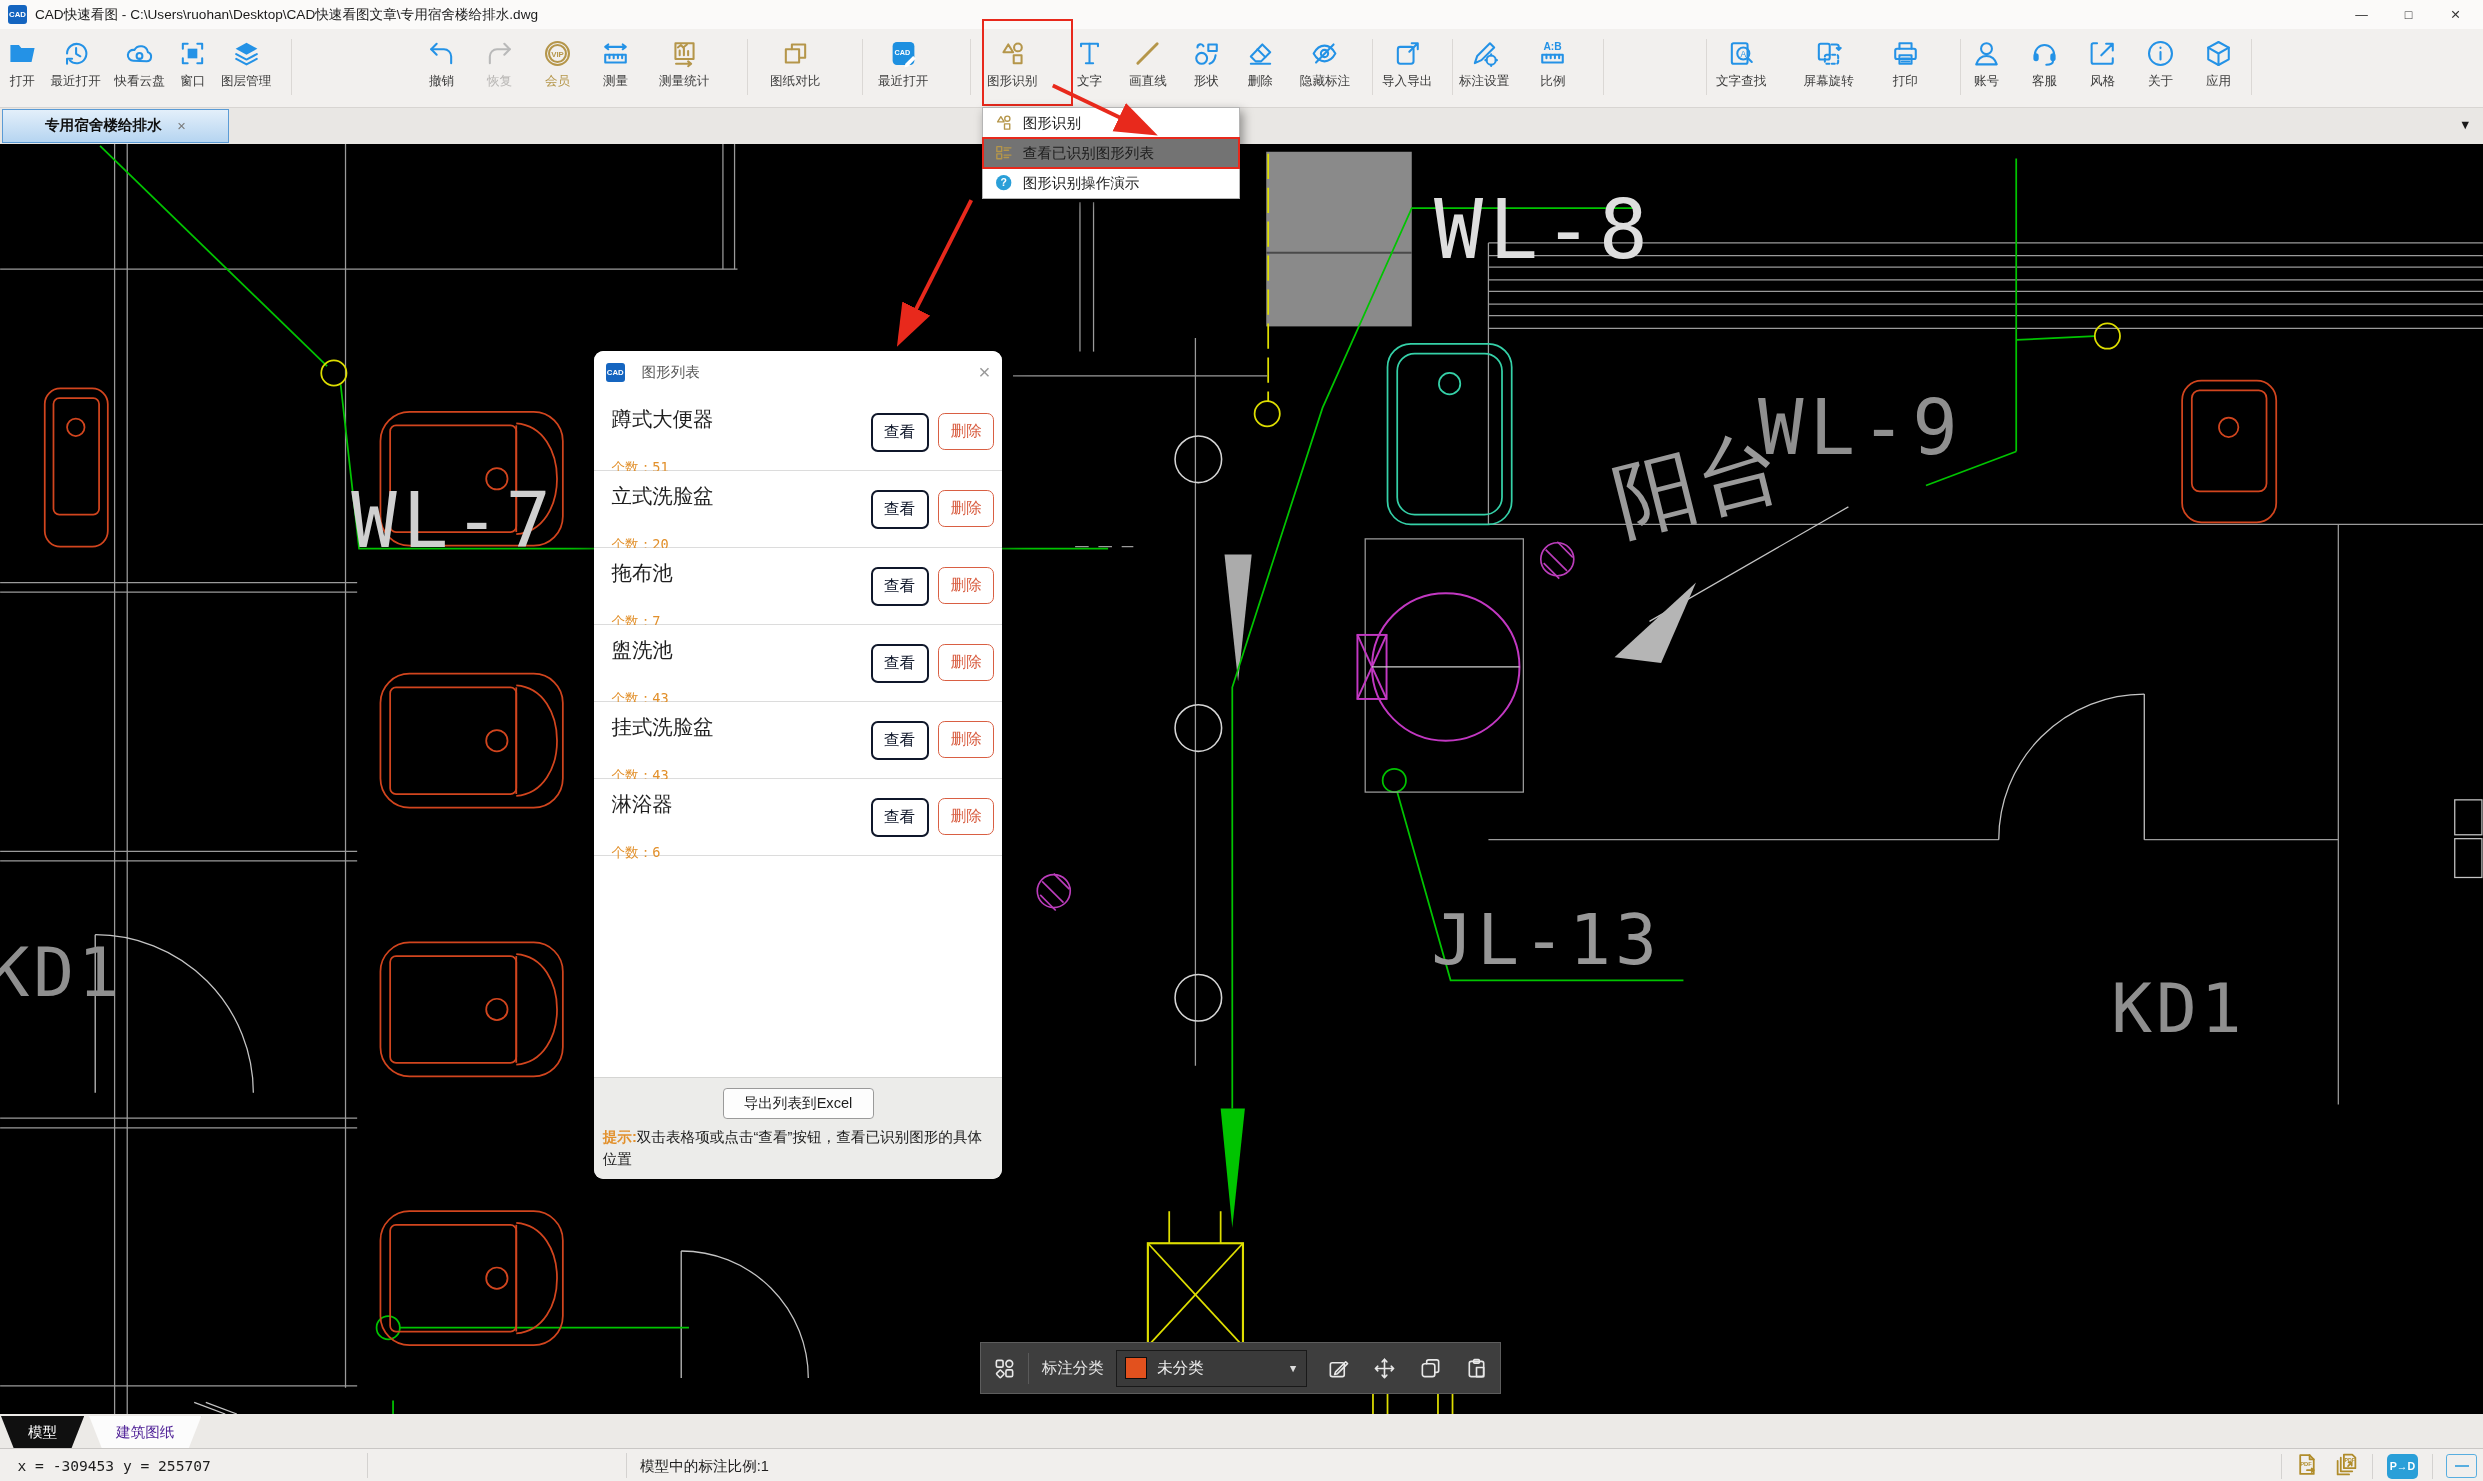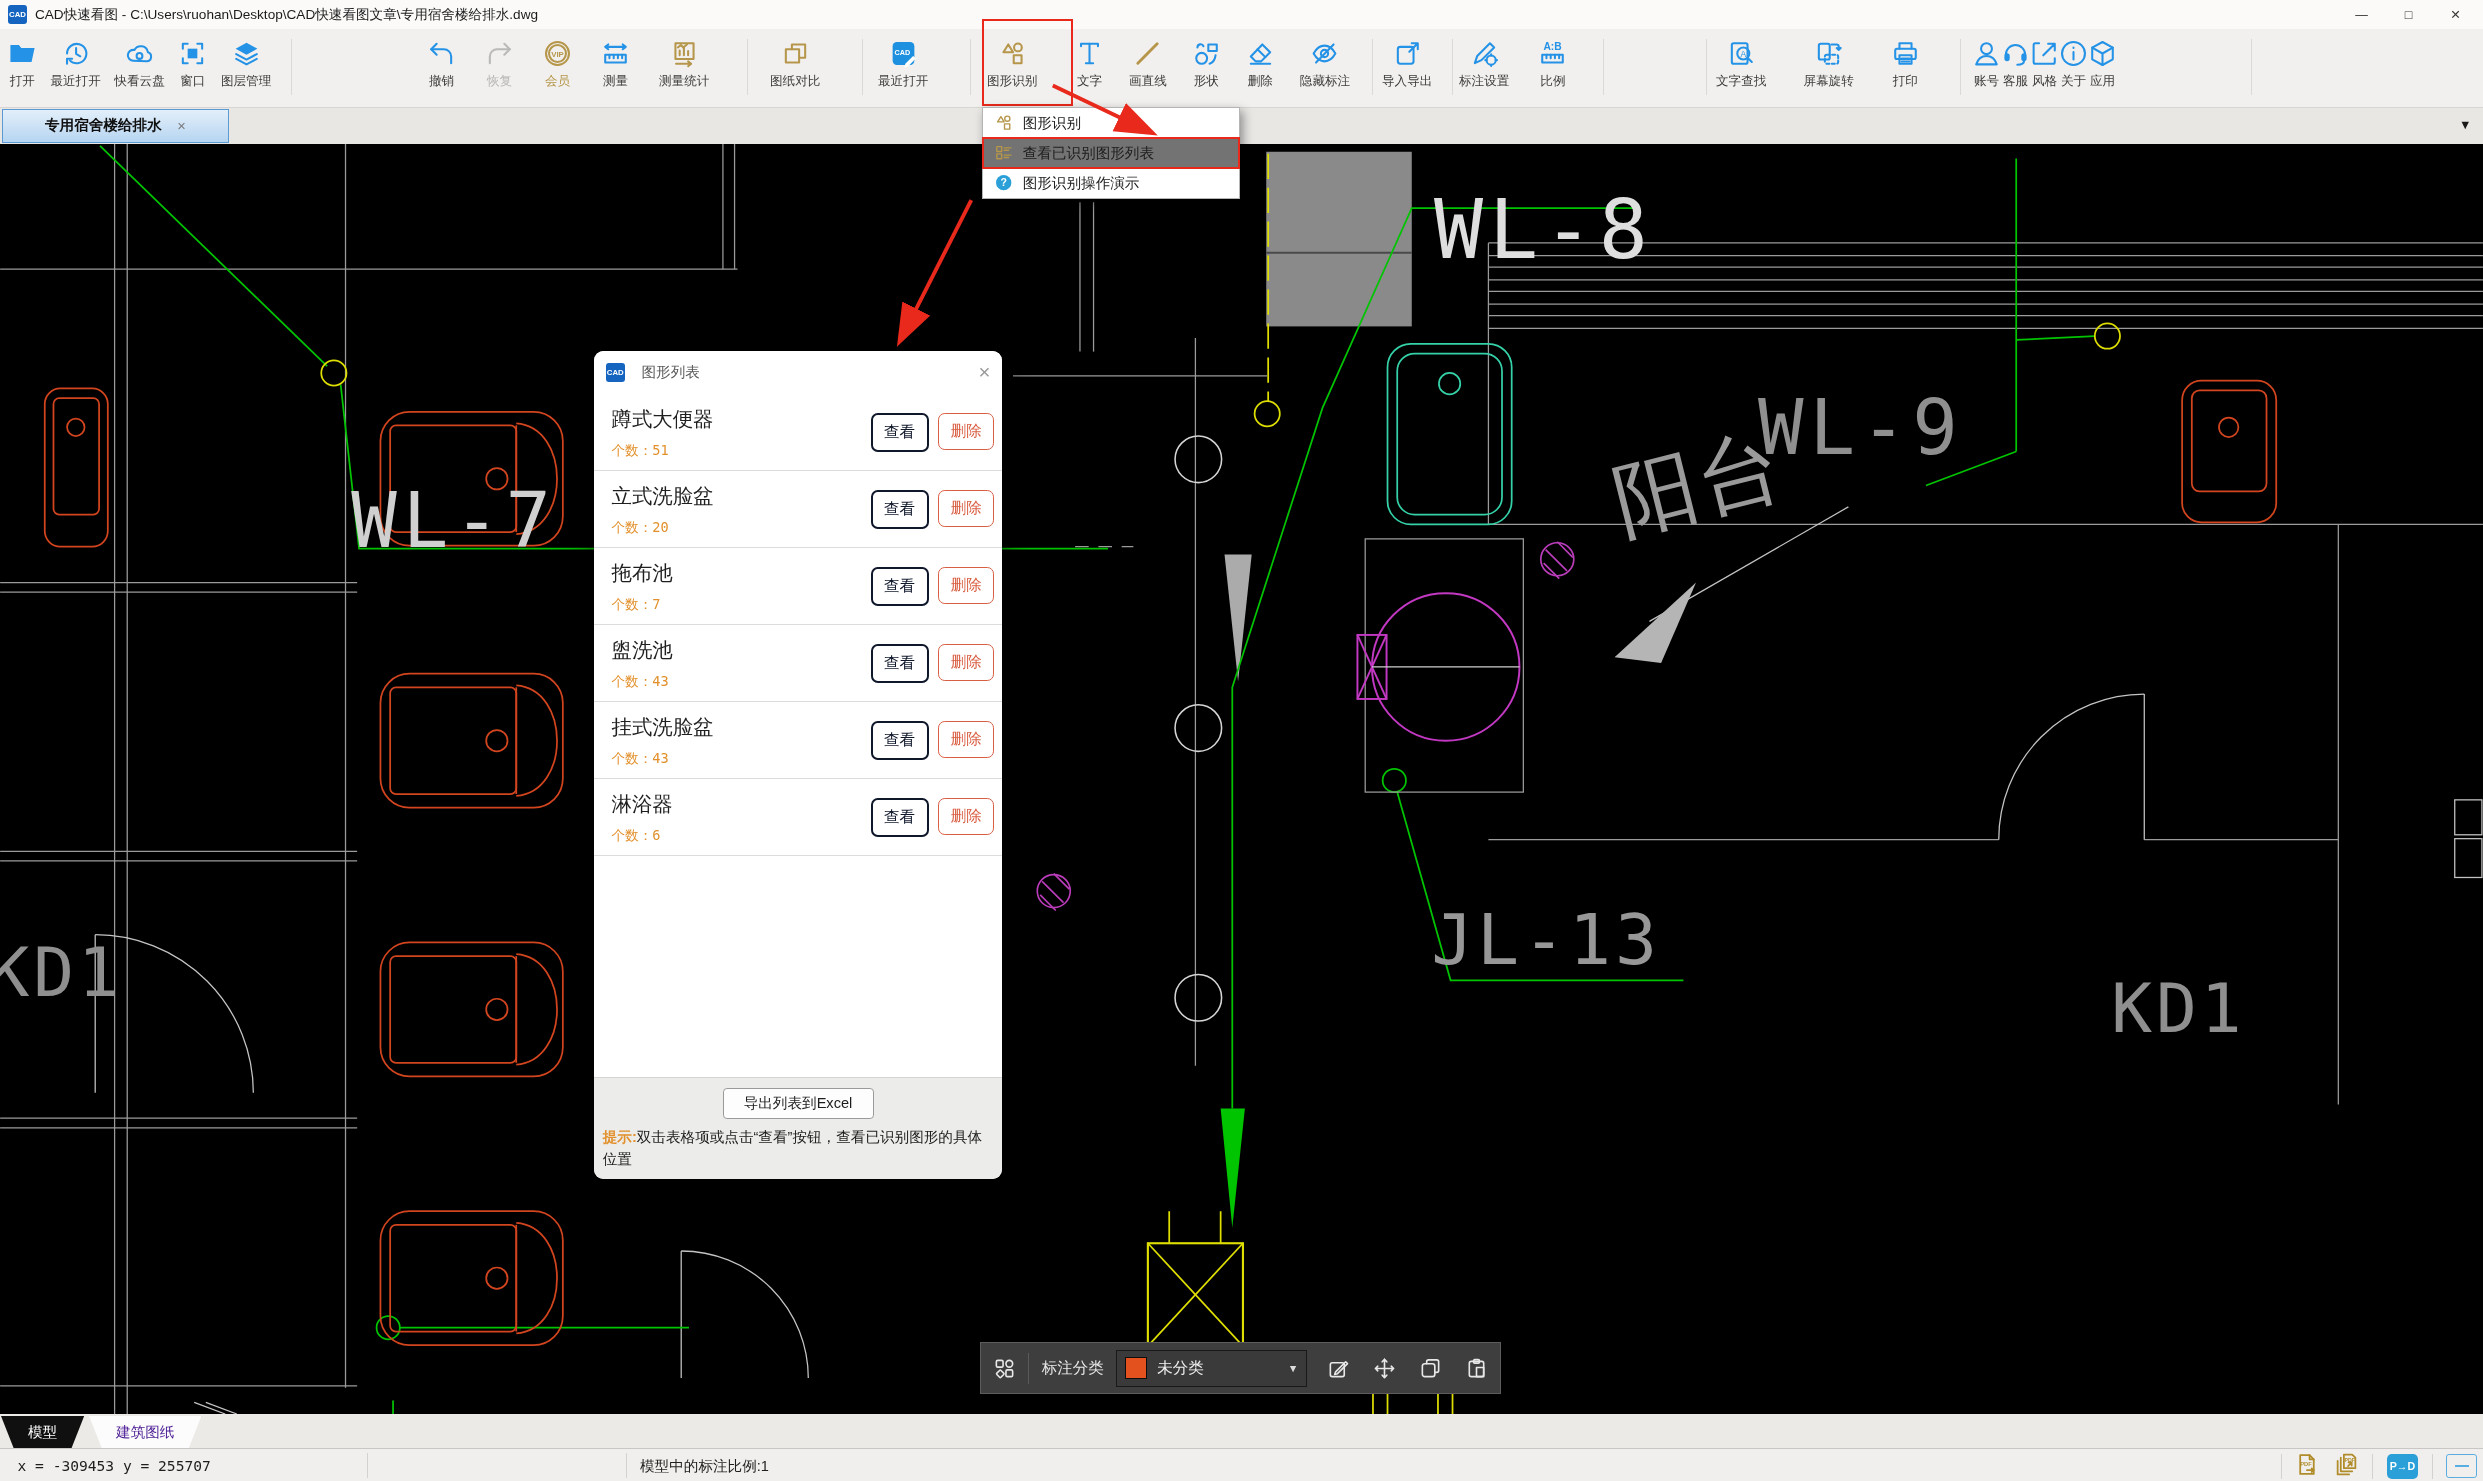--- a/index.html
+++ b/index.html
@@ -40,21 +40,21 @@
   
   .dialog{position:absolute;left:594px;top:351px;width:408px;height:828px;background:#fff;border-radius:9.7px;
           box-shadow:0 9.7px 33px rgba(0,0,0,.6);z-index:65;overflow:hidden;display:flex;flex-direction:column}
   .dlg-titlebar{height:43px;display:flex;align-items:center;padding:0 11.6px;background:#fff;flex:0 0 auto}
   .dlg-title{font-size:14.6px;color:#5a5a5a;margin-left:8.7px}
   .dlg-close{margin-left:auto;color:#9a9a9a;font-size:20.4px;line-height:1}
   .dlg-header{height:62px;background:#f3f3f1;display:flex;align-items:center;justify-content:center;
               font-size:24px;color:#141414;border-bottom:1px solid #e2e2e0;flex:0 0 auto}
   .dlg-row{height:77px;border-bottom:1px solid #dcdcdc;position:relative;box-sizing:border-box;padding:10.7px 0 0 17.5px;flex:0 0 auto;background:#fff}
   .row-name{font-size:20.4px;color:#1f1f1f}
-  .row-count{font-size:13.6px;color:#e2902b;margin-top:9px;font-family:"DejaVu Sans Mono",monospace}
+  .row-count{font-size:13.6px;color:#e2902b;margin-top:26px;font-family:"DejaVu Sans Mono",monospace}
   .row-btns{position:absolute;right:7.8px;top:19.4px;display:flex;gap:9.7px}
   .row-btns .rbtn{width:54px;height:35px;border-radius:6.8px;background:#fff;font-size:15.5px;display:flex;align-items:center;justify-content:center}
   .btn-view{border:2px solid #0f172a;color:#0f172a}
   .btn-del{border:1px solid #d95f43;color:#d95f43}
   .dlg-spacer{flex:1;background:#fff}
   .dlg-footer{height:102px;background:#ececea;border-top:1px solid #d5d5d3;box-sizing:border-box;padding:9.7px 8.7px 0 8.7px;flex:0 0 auto}
   .export-btn{display:block;margin:0 auto;width:151px;height:31px;background:#fdfdfd;border:1px solid #9a9a9a;border-radius:3.9px;
               font-size:14.6px;color:#1d1d1d;font-family:inherit}
   .hint{margin-top:8.7px;font-size:14.6px;line-height:1.45;color:#1c1c1c}
   .hint .hl{color:#e2902b;font-weight:bold}
@@ -346,21 +346,21 @@
           <svg viewBox="0 0 24 24" width="29" height="29" fill="none" stroke="currentColor" stroke-width="1.7" stroke-linecap="round" stroke-linejoin="round">
             <path d="M7 8V3.5h10V8"></path>
             <rect x="3.5" y="8" width="17" height="8.5" rx="1.5"></rect>
             <rect x="7" y="13.5" width="10" height="7"></rect>
             <path d="M8.8 16.2h6.5M8.8 18.6h6.5"></path>
           </svg>
         </span>
         <span class="tlabel">打印</span>
       </div>
     </div>
-    <div class="tgroup" style="left: 1972px;  align-items: flex-end;">
+    <div class="tgroup" style="left: 1972px; gap: 29px; align-items: flex-end;">
       <div class="tbtn">
         <span class="ticon" style="color: rgb(36, 146, 230);">
           <svg viewBox="0 0 24 24" width="29" height="29" fill="none" stroke="currentColor" stroke-width="1.7" stroke-linecap="round" stroke-linejoin="round">
             <circle cx="12" cy="8" r="4.5"></circle>
             <path d="M3.5 21c1.5-5 5-7 8.5-7s7 2 8.5 7z"></path>
           </svg>
         </span>
         <span class="tlabel">账号</span>
       </div>
       <div class="tbtn">

